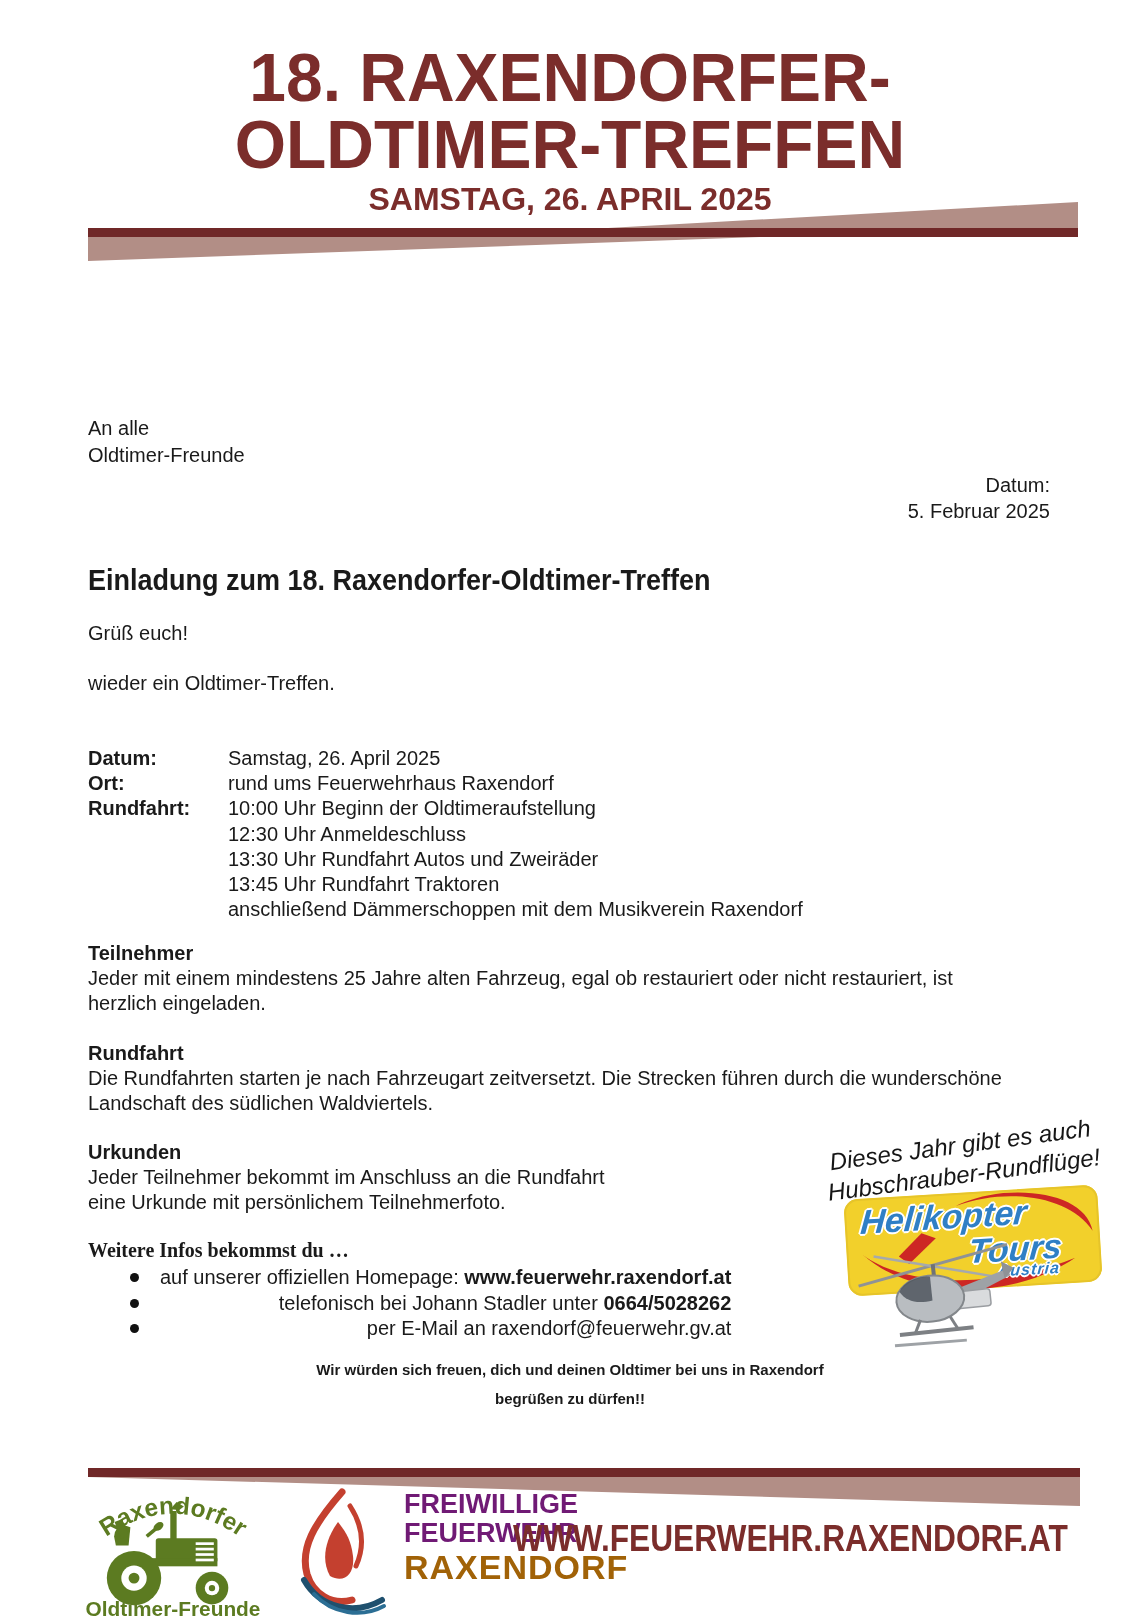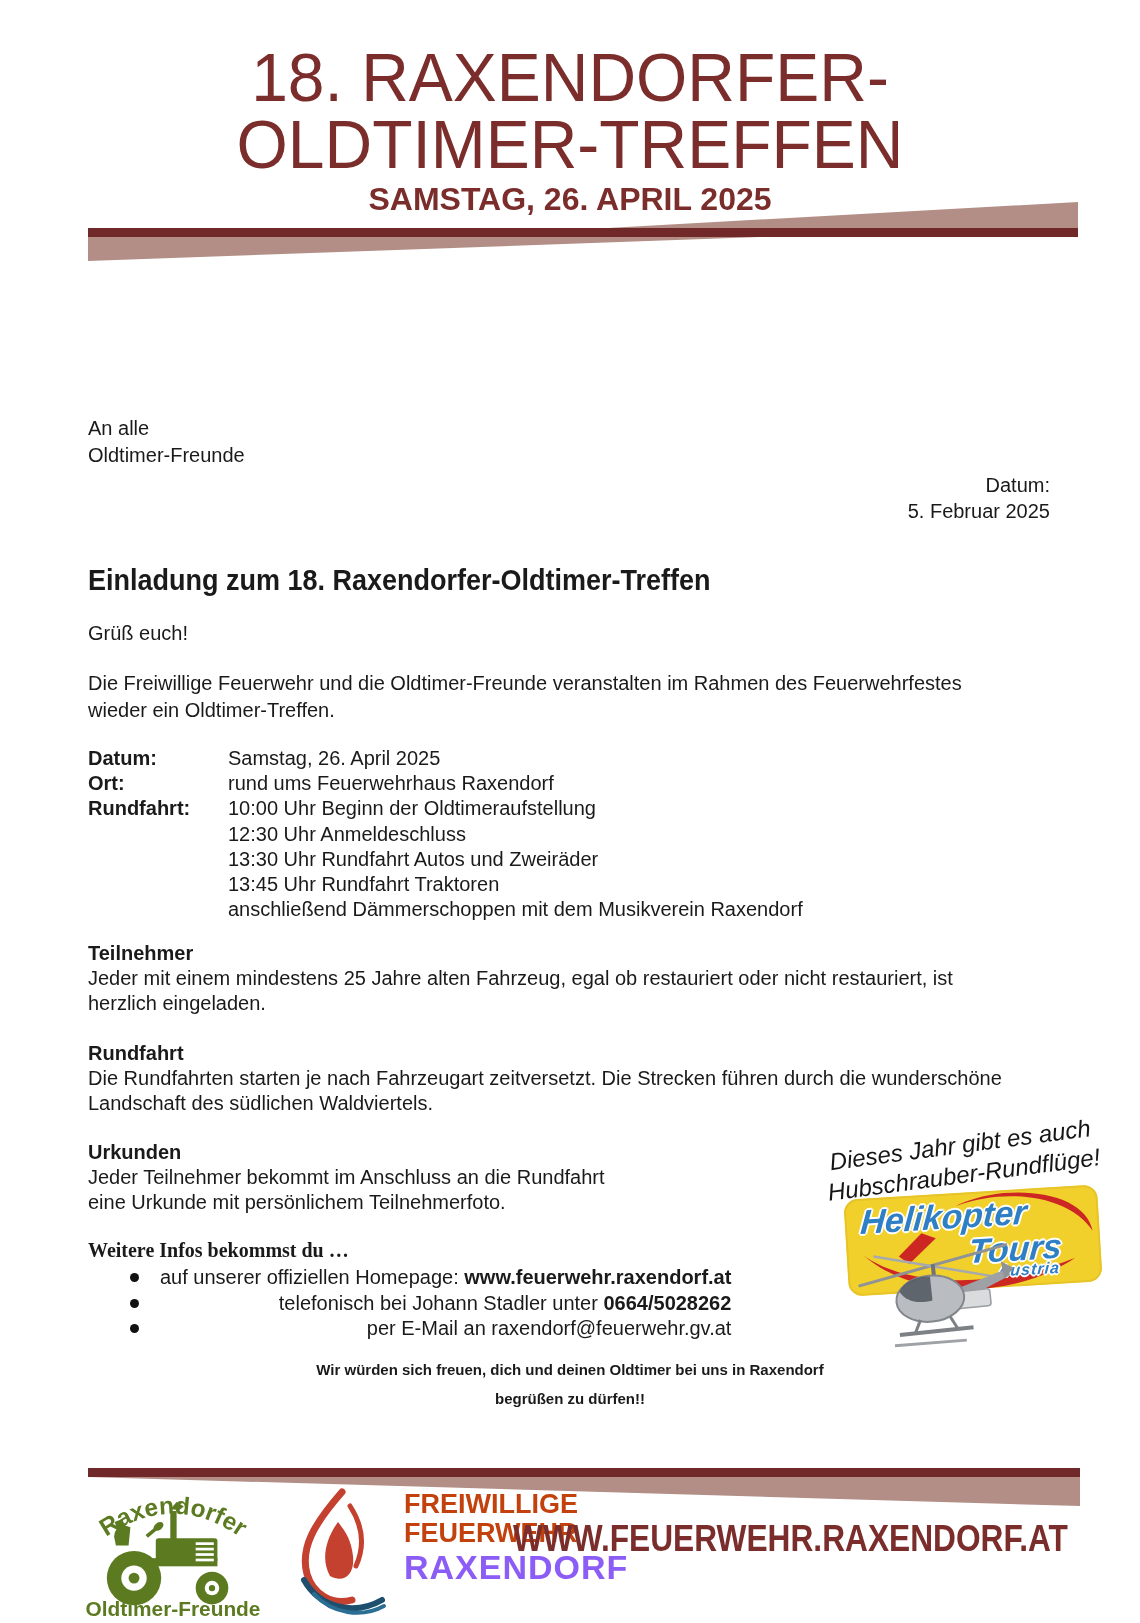--- a/index.html
+++ b/index.html
@@ -6,21 +6,21 @@
   .page{
     position:relative;width:1140px;height:1623px;background:#ffffff;
     font-family:"Liberation Sans",sans-serif;color:#1a1a1a;overflow:hidden;
     margin:0 auto;
   }
   .abs{position:absolute;}
   .line{white-space:nowrap;}
   
   .title{
     left:0;top:44px;width:1140px;text-align:center;
-    color:#7b2d2b;font-weight:400;font-size:68px;line-height:67px;
+    color:#7b2d2b;font-weight:700;font-size:68px;line-height:67px;
     letter-spacing:0px;
   }
   .title .tline{display:block;transform:scaleX(0.97);transform-origin:center;}
   .subtitle{
     left:0;top:182px;width:1140px;text-align:center;
     color:#7b2d2b;font-weight:700;font-size:32px;line-height:34px;
   }
   
   .recipient{left:88px;top:415px;font-size:20px;line-height:27px;}
   .dateblock{right:90px;top:473px;font-size:20px;line-height:25.5px;text-align:right;}
@@ -61,22 +61,22 @@
   .bw1{left:16px;top:4px;font-size:34px;}
   .bw2{left:122px;top:40px;font-size:34px;}
   .bw3{left:150px;top:72px;font-size:16px;letter-spacing:1px;}
   .heli{left:852px;top:1238px;transform:rotate(-6deg);}
   
   .f-url{
     left:513px;top:1518px;color:#7b2d2b;font-weight:700;font-size:36px;
     transform:scaleX(0.88);transform-origin:left center;white-space:nowrap;
   }
   .fire-text{left:404px;top:1490px;font-weight:700;line-height:1;}
-  .fire-text .r1,.fire-text .r2{color:#c2410c;font-size:27px;line-height:29px;display:block;}
-  .fire-text .r3{color:#8b5cf6;font-size:34px;line-height:34px;display:block;letter-spacing:1px;margin-top:2px;}
+  .fire-text .r1,.fire-text .r2{color:#701a75;font-size:27px;line-height:29px;display:block;}
+  .fire-text .r3{color:#a16207;font-size:34px;line-height:34px;display:block;letter-spacing:1px;margin-top:2px;}
 </style>
 </head>
 <body>
 
 <div class="page">
 
   <div class="abs title">
     <span class="tline">18. RAXENDORFER-</span>
     <span class="tline">OLDTIMER-TREFFEN</span>
   </div>
@@ -94,21 +94,20 @@
   </div>
 
   <div class="abs dateblock">
     <div class="line">Datum:</div>
     <div class="line">5. Februar 2025</div>
   </div>
 
   <div class="abs heading">Einladung zum 18. Raxendorfer-Oldtimer-Treffen</div>
   <div class="abs greeting">Grüß euch!</div>
   <div class="abs intro">
-    <div class="line">Die Freiwillige Feuerwehr und die Oldtimer-Freunde veranstalten im Rahmen des Feuerwehrfestes</div>
     <div class="line">wieder ein Oldtimer-Treffen.</div>
   </div>
 
   <div class="abs program">
     <div class="prow">
       <span class="plabel">Datum:</span>
       <span class="line">Samstag, 26. April 2025</span>
     </div>
     <div class="prow">
       <span class="plabel">Ort:</span>

